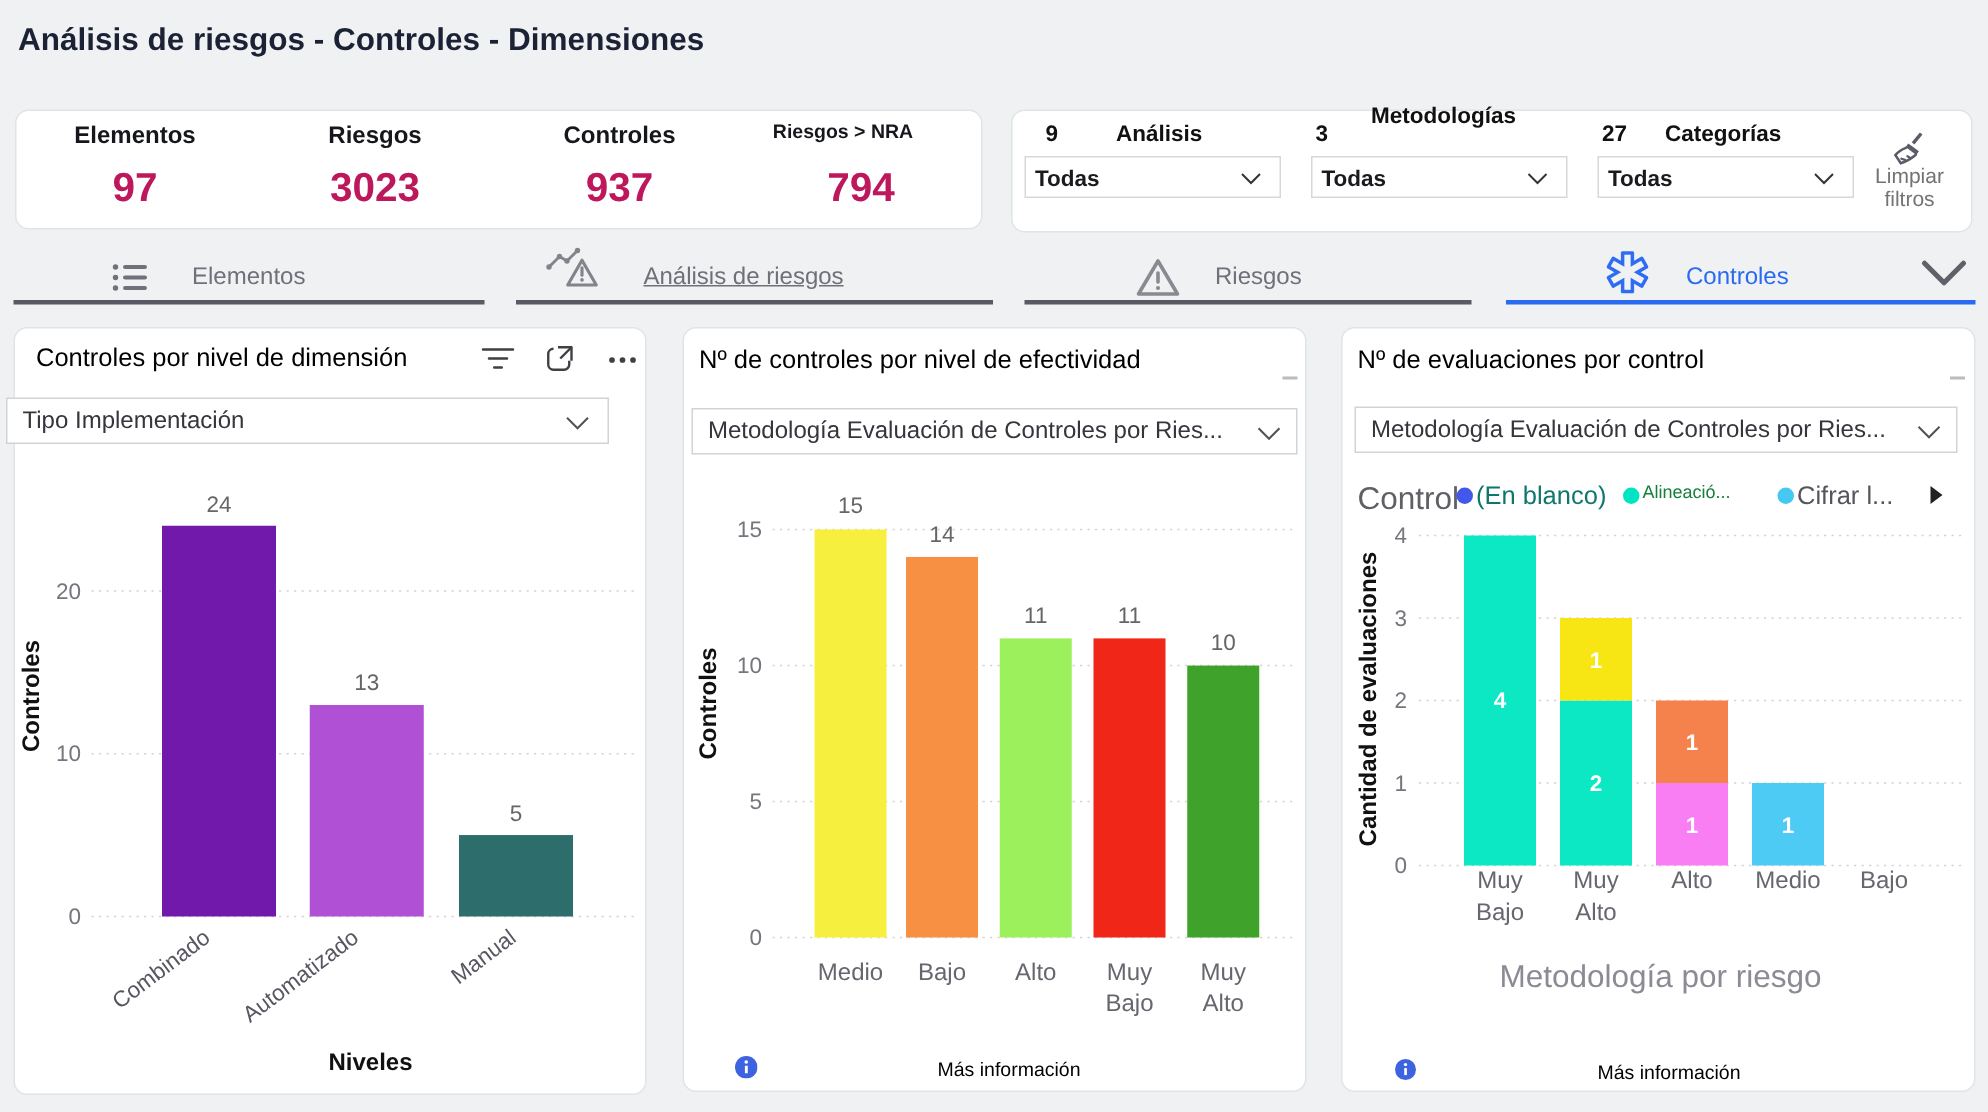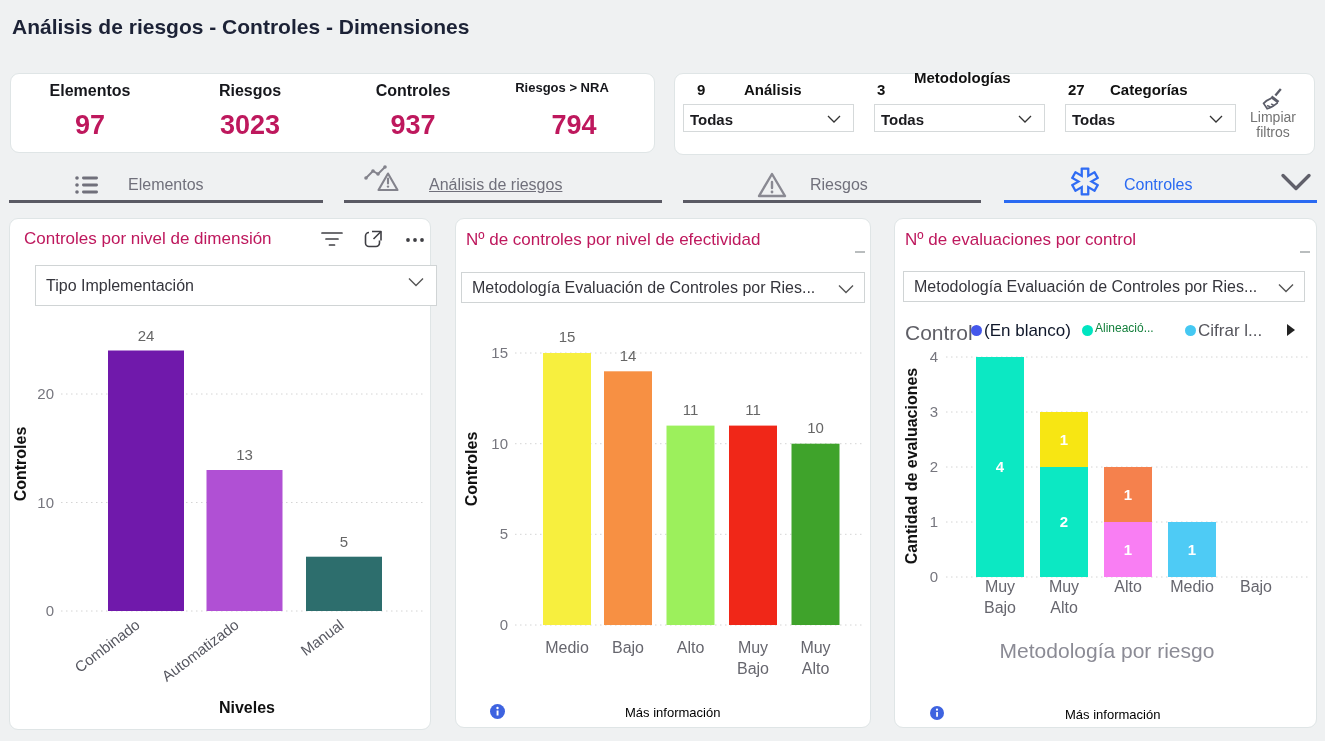--- a/index.html
+++ b/index.html
@@ -9,21 +9,21 @@
   .card { position:absolute; background:#fff; border:1px solid #dfe5e6; border-radius:9px; }
   .pagetitle { left:12px; top:15px; font-size:21px; font-weight:bold; color:#1c2236; letter-spacing:0; }
   .kpi-label { font-size:16px; font-weight:bold; color:#16171c; text-align:center; }
   .kpi-num { font-size:27px; font-weight:600; color:#be185d; text-align:center; margin-top:3px; }
   .flt-num { font-size:15px; font-weight:bold; color:#111; }
   .flt-label { font-size:15px; font-weight:bold; color:#111; }
   .dd { position:absolute; background:#fff; border:1px solid #d5d9da; }
   .dd span { font-size:15px; font-weight:bold; color:#1b1b1f; }
   .tabtext { font-size:16px; color:#70707b; }
   .tabline { position:absolute; height:2.6px; background:#5a5a64; top:200px; }
-  .ctitle { font-size:17px; color:#be185d; }
+  .ctitle { font-size:17px; color:#000000; }
   .cdd { position:absolute; background:#fff; border:1px solid #d0d4d5; display:flex; align-items:center; }
   .cdd span { font-size:16px; color:#35353c; white-space:nowrap; overflow:hidden; }
   .masinfo { position:absolute; font-size:13px; color:#000000; }
   svg text { font-family:"Liberation Sans", sans-serif; }
 </style>
 </head>
 <body>
 <div class="abs pagetitle">Análisis de riesgos - Controles - Dimensiones</div>
 
 <div class="card" style="left:10px; top:73px; width:645px; height:80px;"></div>
@@ -129,21 +129,21 @@
     <path d="M49 4.5 A 3.5 3.5 0 0 0 45.5 8 L45.5 15 A 3.5 3.5 0 0 0 49 18.5 L56 18.5 A 3.5 3.5 0 0 0 59.5 15 L59.5 12.5"></path>
     <path d="M52 3.5 L61 3.5 L61 12.5" stroke-linejoin="round"></path>
     <path d="M61 3.5 L53.5 11"></path>
   </g>
   <g fill="#3f3f44">
       <circle cx="88" cy="12" r="1.9"></circle>
       <circle cx="95" cy="12" r="1.9"></circle>
       <circle cx="102" cy="12" r="1.9"></circle>
     </g>
 </svg>
-<div class="cdd" style="left:35px; top:265px; width:402px; height:41px;">
+<div class="cdd" style="left:4px; top:265px; width:402px; height:31px;">
     <span style="margin-left:10px; max-width:360px;">Tipo Implementación</span>
     <svg class="abs" style="right:12px; top:10px;" width="16" height="12" viewBox="0 0 16 12">
       <path d="M1 2.5 L8 9.5 L15 2.5" fill="none" stroke="#555" stroke-width="1.4"></path>
     </svg>
   </div>
 <svg class="abs" style="left:9px; top:300px;" width="422" height="428" viewBox="0 0 422 428">
   <g stroke="#d4d4d4" stroke-width="1" stroke-dasharray="1.5,3.5">
     <line x1="52" y1="94" x2="417" y2="94"></line>
     <line x1="52" y1="202.5" x2="417" y2="202.5"></line>
     <line x1="52" y1="311" x2="417" y2="311"></line>
@@ -227,21 +227,21 @@
 <div class="abs" style="left:1300px; top:251px; width:10px; height:2px; background:#b9bdbe;"></div>
 <div class="cdd" style="left:903px; top:271px; width:402px; height:31px;">
     <span style="margin-left:10px; max-width:360px;">Metodología Evaluación de Controles por Ries...</span>
     <svg class="abs" style="right:10px; top:10px;" width="16" height="12" viewBox="0 0 16 12">
       <path d="M1 2.5 L8 9.5 L15 2.5" fill="none" stroke="#555" stroke-width="1.4"></path>
     </svg>
   </div>
 
 <div class="abs" style="left:905px; top:321px; font-size:21px; color:#5f5f66;">Control</div>
 <div class="abs" style="left:971px; top:325px; width:11px; height:11px; border-radius:50%; background:#4457eb;"></div>
-<div class="abs" style="left:984px; top:321px; font-size:17px; color:#0f172a;">(En blanco)</div>
+<div class="abs" style="left:984px; top:321px; font-size:17px; color:#0f766e;">(En blanco)</div>
 <div class="abs" style="left:1082px; top:325px; width:11px; height:11px; border-radius:50%; background:#00e5c1;"></div>
 <div class="abs" style="left:1095px; top:321px; font-size:12px; color:#15803d;">Alineació...</div>
 <div class="abs" style="left:1185px; top:325px; width:11px; height:11px; border-radius:50%; background:#45c8f2;"></div>
 <div class="abs" style="left:1198px; top:321px; font-size:17px; color:#55555c;">Cifrar l...</div>
 <svg class="abs" style="left:1286px; top:323px;" width="10" height="14" viewBox="0 0 10 14">
     <path d="M1 1 L9 7 L1 13 Z" fill="#222"></path>
   </svg>
 <svg class="abs" style="left:894px; top:340px;" width="423" height="390" viewBox="0 0 423 390">
   <g stroke="#d4d4d4" stroke-width="1" stroke-dasharray="1.5,3.5">
     <line x1="52" y1="17" x2="416" y2="17"></line>

